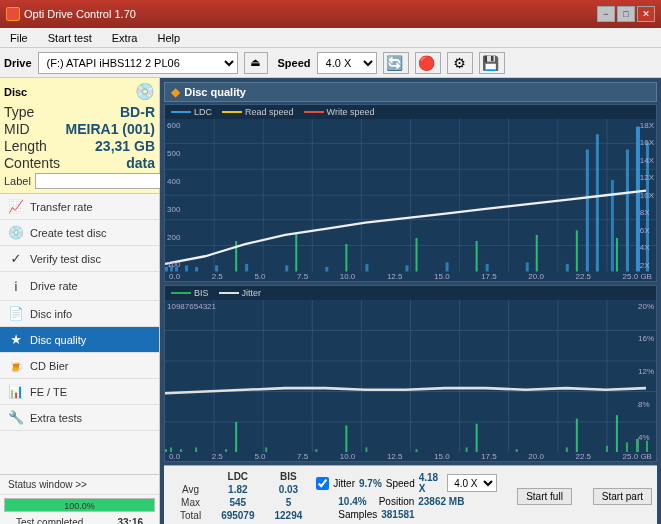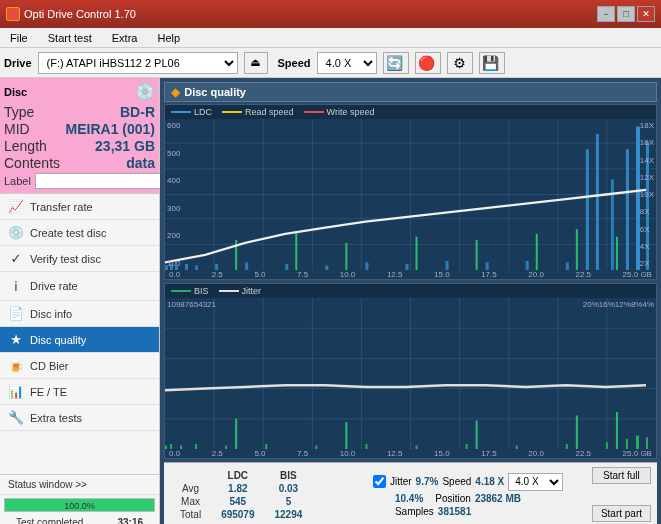--- a/index.html
+++ b/index.html
@@ -79,21 +79,21 @@
       background: #f5f5f5;
       border-right: 1px solid #ccc;
       display: flex;
       flex-direction: column;
     }
 
     
     .disc-panel {
       border-bottom: 1px solid #ccc;
       padding: 4px;
-      background: #f9a8d4;
+      background: #fef9c3;
     }
     .disc-header {
       display: flex; align-items: center; justify-content: space-between;
       margin-bottom: 3px;
     }
     .disc-header-title { font-weight: bold; font-size: 11px; }
     .disc-icon { font-size: 16px; color: #555; }
     .disc-info-row { display: flex; justify-content: space-between; margin-bottom: 1px; font-size: 14px; }
     .disc-info-label { color: #333; }
     .disc-info-value { color: #1a5276; font-weight: bold; }
@@ -231,21 +231,21 @@
       padding: 1px 10px;
       color: #1a5276;
       font-weight: bold;
     }
     .stats-table td.label { color: #333; font-weight: normal; }
     .speed-select-small {
       height: 18px; border: 1px solid #aaa; background: white;
       font-size: 10px; padding: 0 2px; width: 55px;
     }
 
-    .action-btns { display: flex; flex-direction: column; gap: 21px; padding-left: 16px; }
+    .action-btns { display: flex; flex-direction: row; gap: 21px; padding-left: 16px; }
     .action-btn {
       padding: 2px 8px; background: #e8e8e8; border: 1px solid #aaa;
       font-size: 10px; cursor: pointer; white-space: nowrap;
     }
 
     .chart-x-axis {
       display: flex; justify-content: space-between;
       font-size: 8px; color: #aac;
       padding: 0 4px;
     }
@@ -536,21 +536,21 @@
             <rect x="470" y="82" width="3" height="8" fill="#27ae60"></rect>
             <rect x="480" y="83" width="2" height="7" fill="#27ae60"></rect>
 
             <rect x="70" y="72" width="2" height="18" fill="#2ecc71" opacity="0.9"></rect>
             <rect x="180" y="74" width="2" height="16" fill="#2ecc71" opacity="0.9"></rect>
             <rect x="310" y="73" width="2" height="17" fill="#2ecc71" opacity="0.9"></rect>
             <rect x="410" y="70" width="2" height="20" fill="#2ecc71" opacity="0.9"></rect>
             <rect x="450" y="68" width="2" height="22" fill="#2ecc71" opacity="0.9"></rect>
           </svg>
 
-          <div style="position:absolute;right:0;top:0;bottom:8px;display:flex;flex-direction:row;justify-content:space-between;font-size:8px;color:#aac;padding:2px 2px;">
+          <div style="position:absolute;right:0;top:0;bottom:8px;display:flex;flex-direction:column;justify-content:space-between;font-size:8px;color:#aac;padding:2px 2px;">
             <span>20%</span>
             <span>16%</span>
             <span>12%</span>
             <span>8%</span>
             <span>4%</span>
           </div>
 
           <div style="position:absolute;left:0;top:0;bottom:0;display:flex;justify-content:space-between;font-size:8px;color:#aac;padding:2px 2px;">
             <span>10</span>
             <span>9</span>

